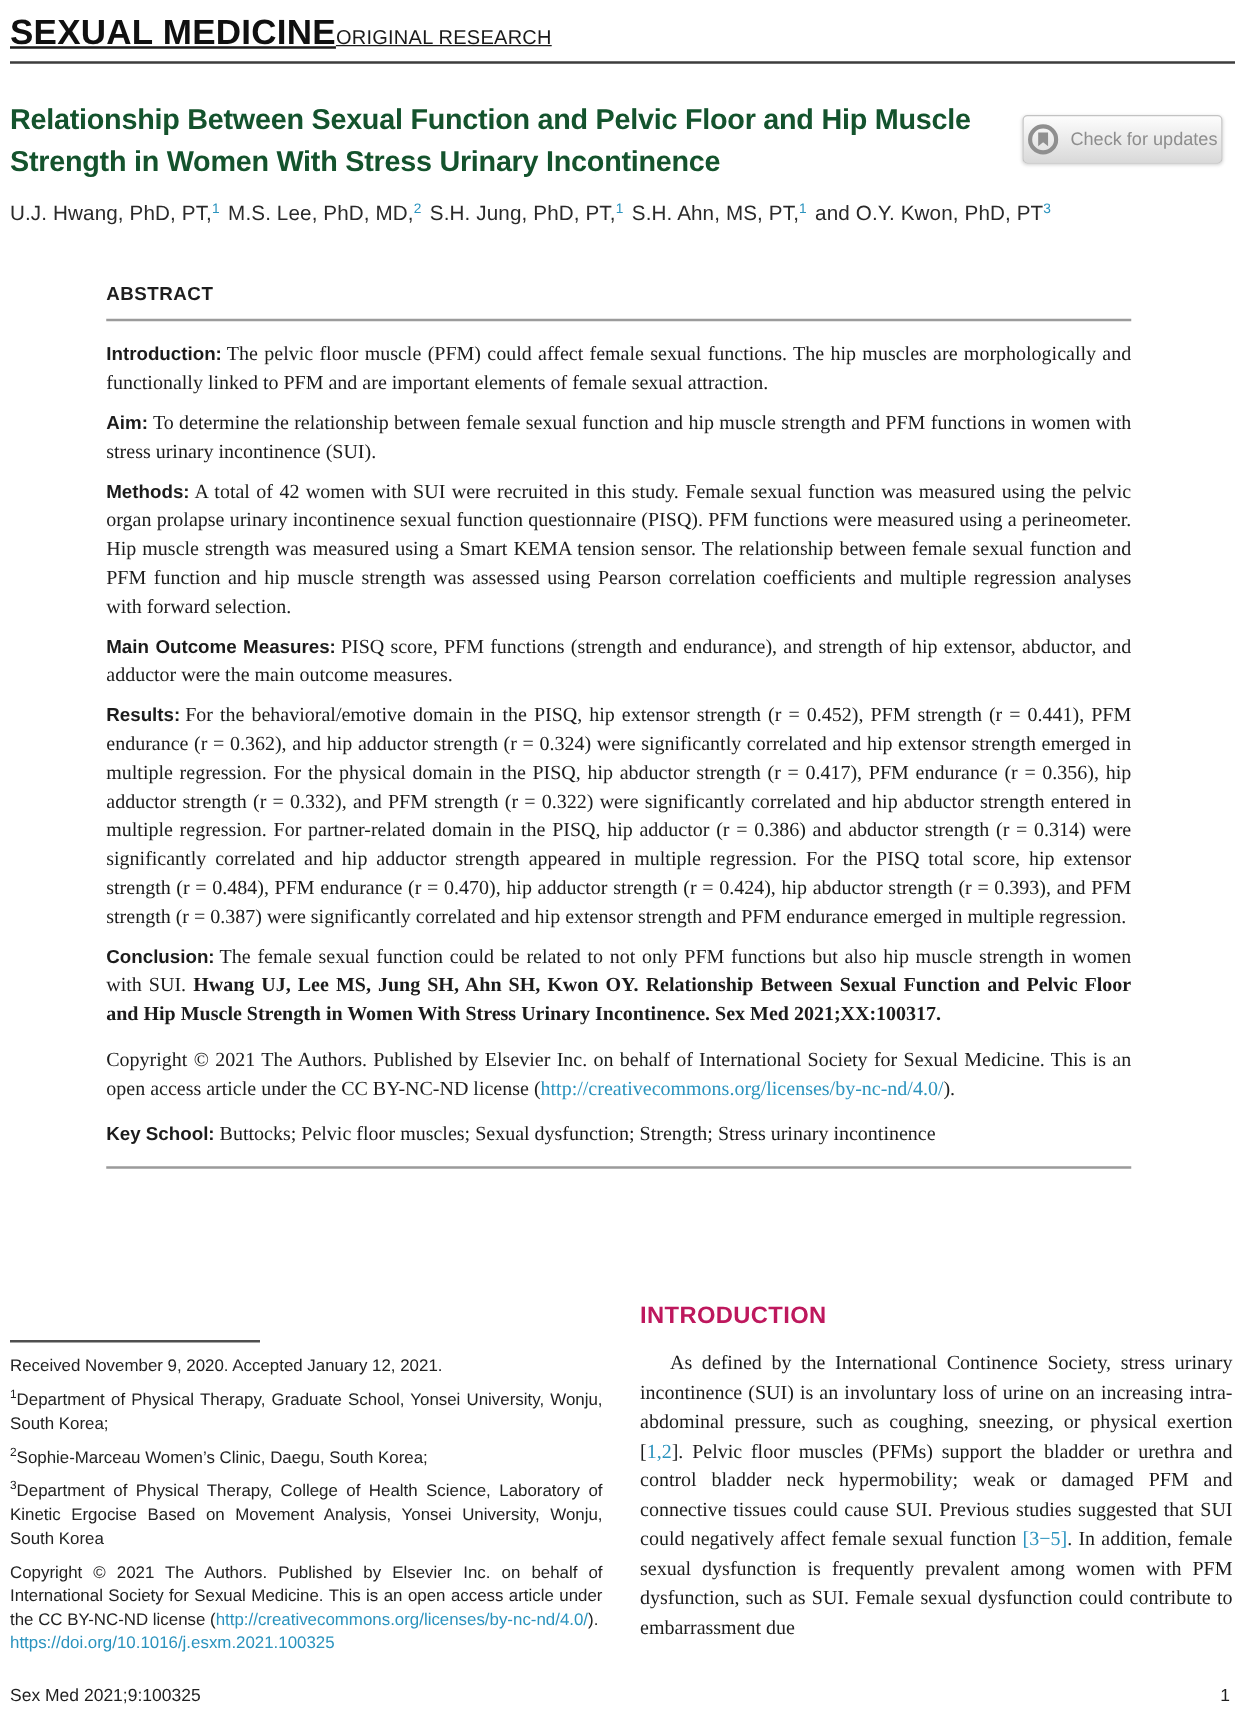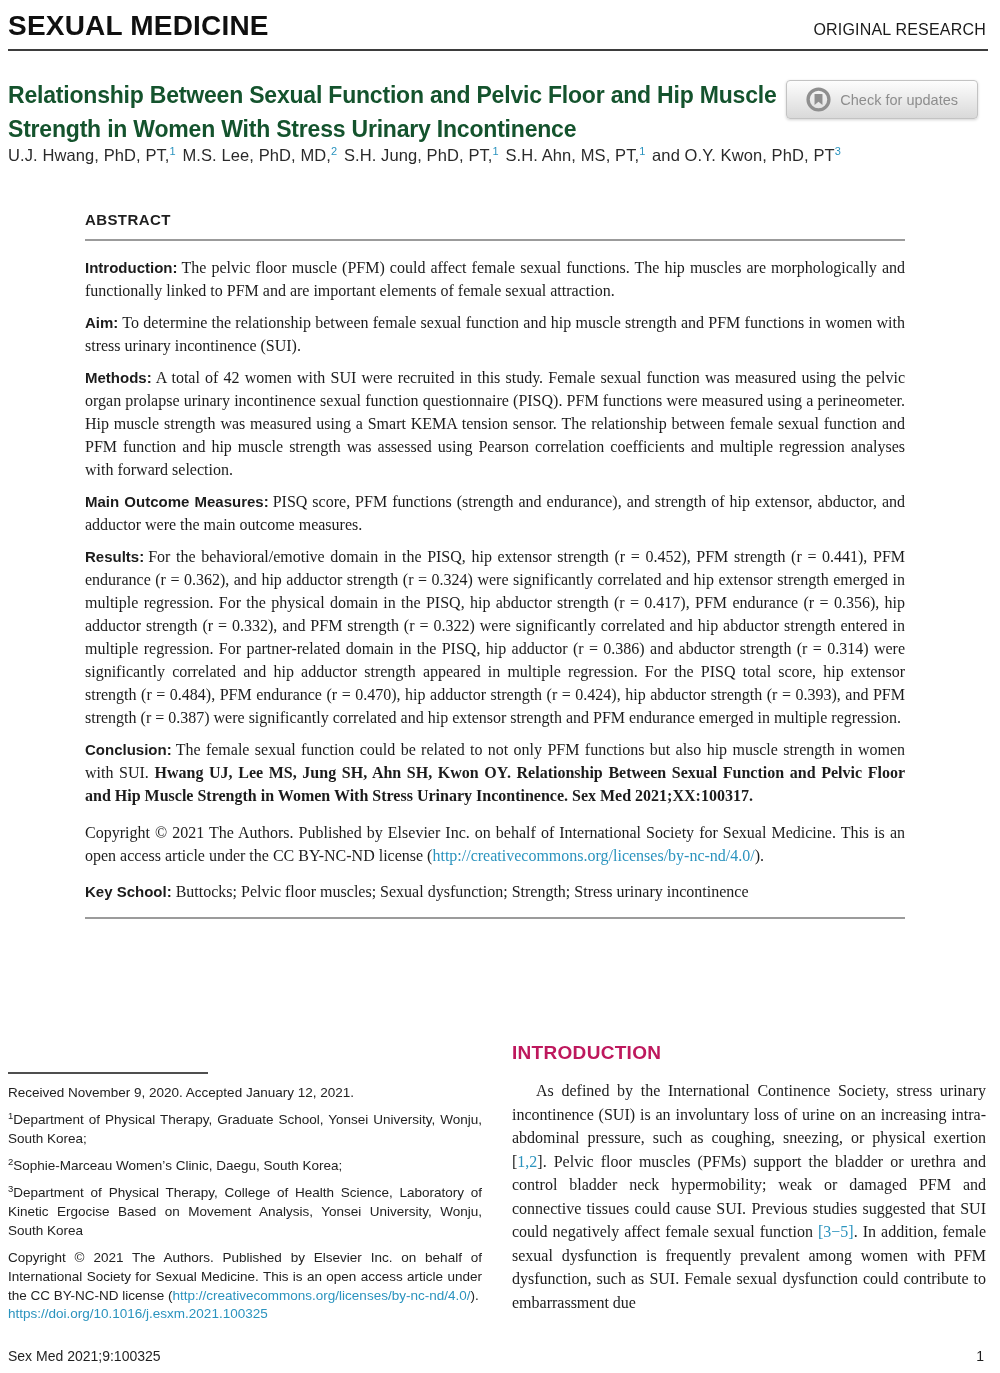--- a/index.html
+++ b/index.html
@@ -8,49 +8,50 @@
     position: relative;
     width: 1000px;
     height: 1373px;
     background: #ffffff;
     color: #1c1c1c;
     font-family: "Liberation Serif", serif;
     padding: 10px 12px 0 8px;
     overflow: hidden;
   }
   
-  .masthead { display: flex; justify-content: space-between; align-items: baseline; padding-right: 2px; }
+  .masthead { display: flex; align-items: baseline; padding-right: 2px; text-decoration: underline; }
   .journal-name {
     font-family: "Liberation Sans", sans-serif;
     font-size: 28px; font-weight: 700; letter-spacing: 0.2px; color: #101010;
   }
   .article-type {
     font-family: "Liberation Sans", sans-serif;
     font-size: 16px; font-weight: 400; color: #1a1a1a; letter-spacing: 0.2px;
   }
   .masthead-rule { border: none; border-top: 2px solid #3d3d3d; margin: 7px 0 0 0; }
 
   
   .title-row { position: relative; margin-top: 27px; }
   .article-title {
     font-family: "Liberation Sans", sans-serif;
     font-size: 23px; font-weight: 700; line-height: 34px;
     color: #14532d; width: 780px; letter-spacing: -0.2px;
   }
   .check-badge {
-    position: absolute; right: 10px; top: 2px;
+    position: absolute; right: 10px; top: 14px;
     display: flex; align-items: center; gap: 9px;
-    padding: 6px 19px;
+    padding: 6px 3px;
     background: linear-gradient(#fdfdfd, #d9d9d9);
     border: 1px solid #c3c3c3; border-radius: 4px;
     box-shadow: 0 1px 3px rgba(0,0,0,0.18);
     cursor: pointer;
   }
   .check-badge-label { font-family: "Liberation Sans", sans-serif; font-size: 14.5px; color: #8d8d8d; }
   .authors-line {
+    margin-top: 16px;
     font-family: "Liberation Sans", sans-serif;
     font-size: 16.5px; color: #2a2a2a; letter-spacing: 0.1px;
   }
   .aff-sup { color: #2a93be; font-size: 11px; vertical-align: super; line-height: 0; margin-right: 2px; }
 
   
   .abstract { margin: 46px 83px 0 77px; }
   .abstract-heading {
     font-family: "Liberation Sans", sans-serif;
     font-size: 15px; font-weight: 700; letter-spacing: 0.4px; color: #1e1e1e;

